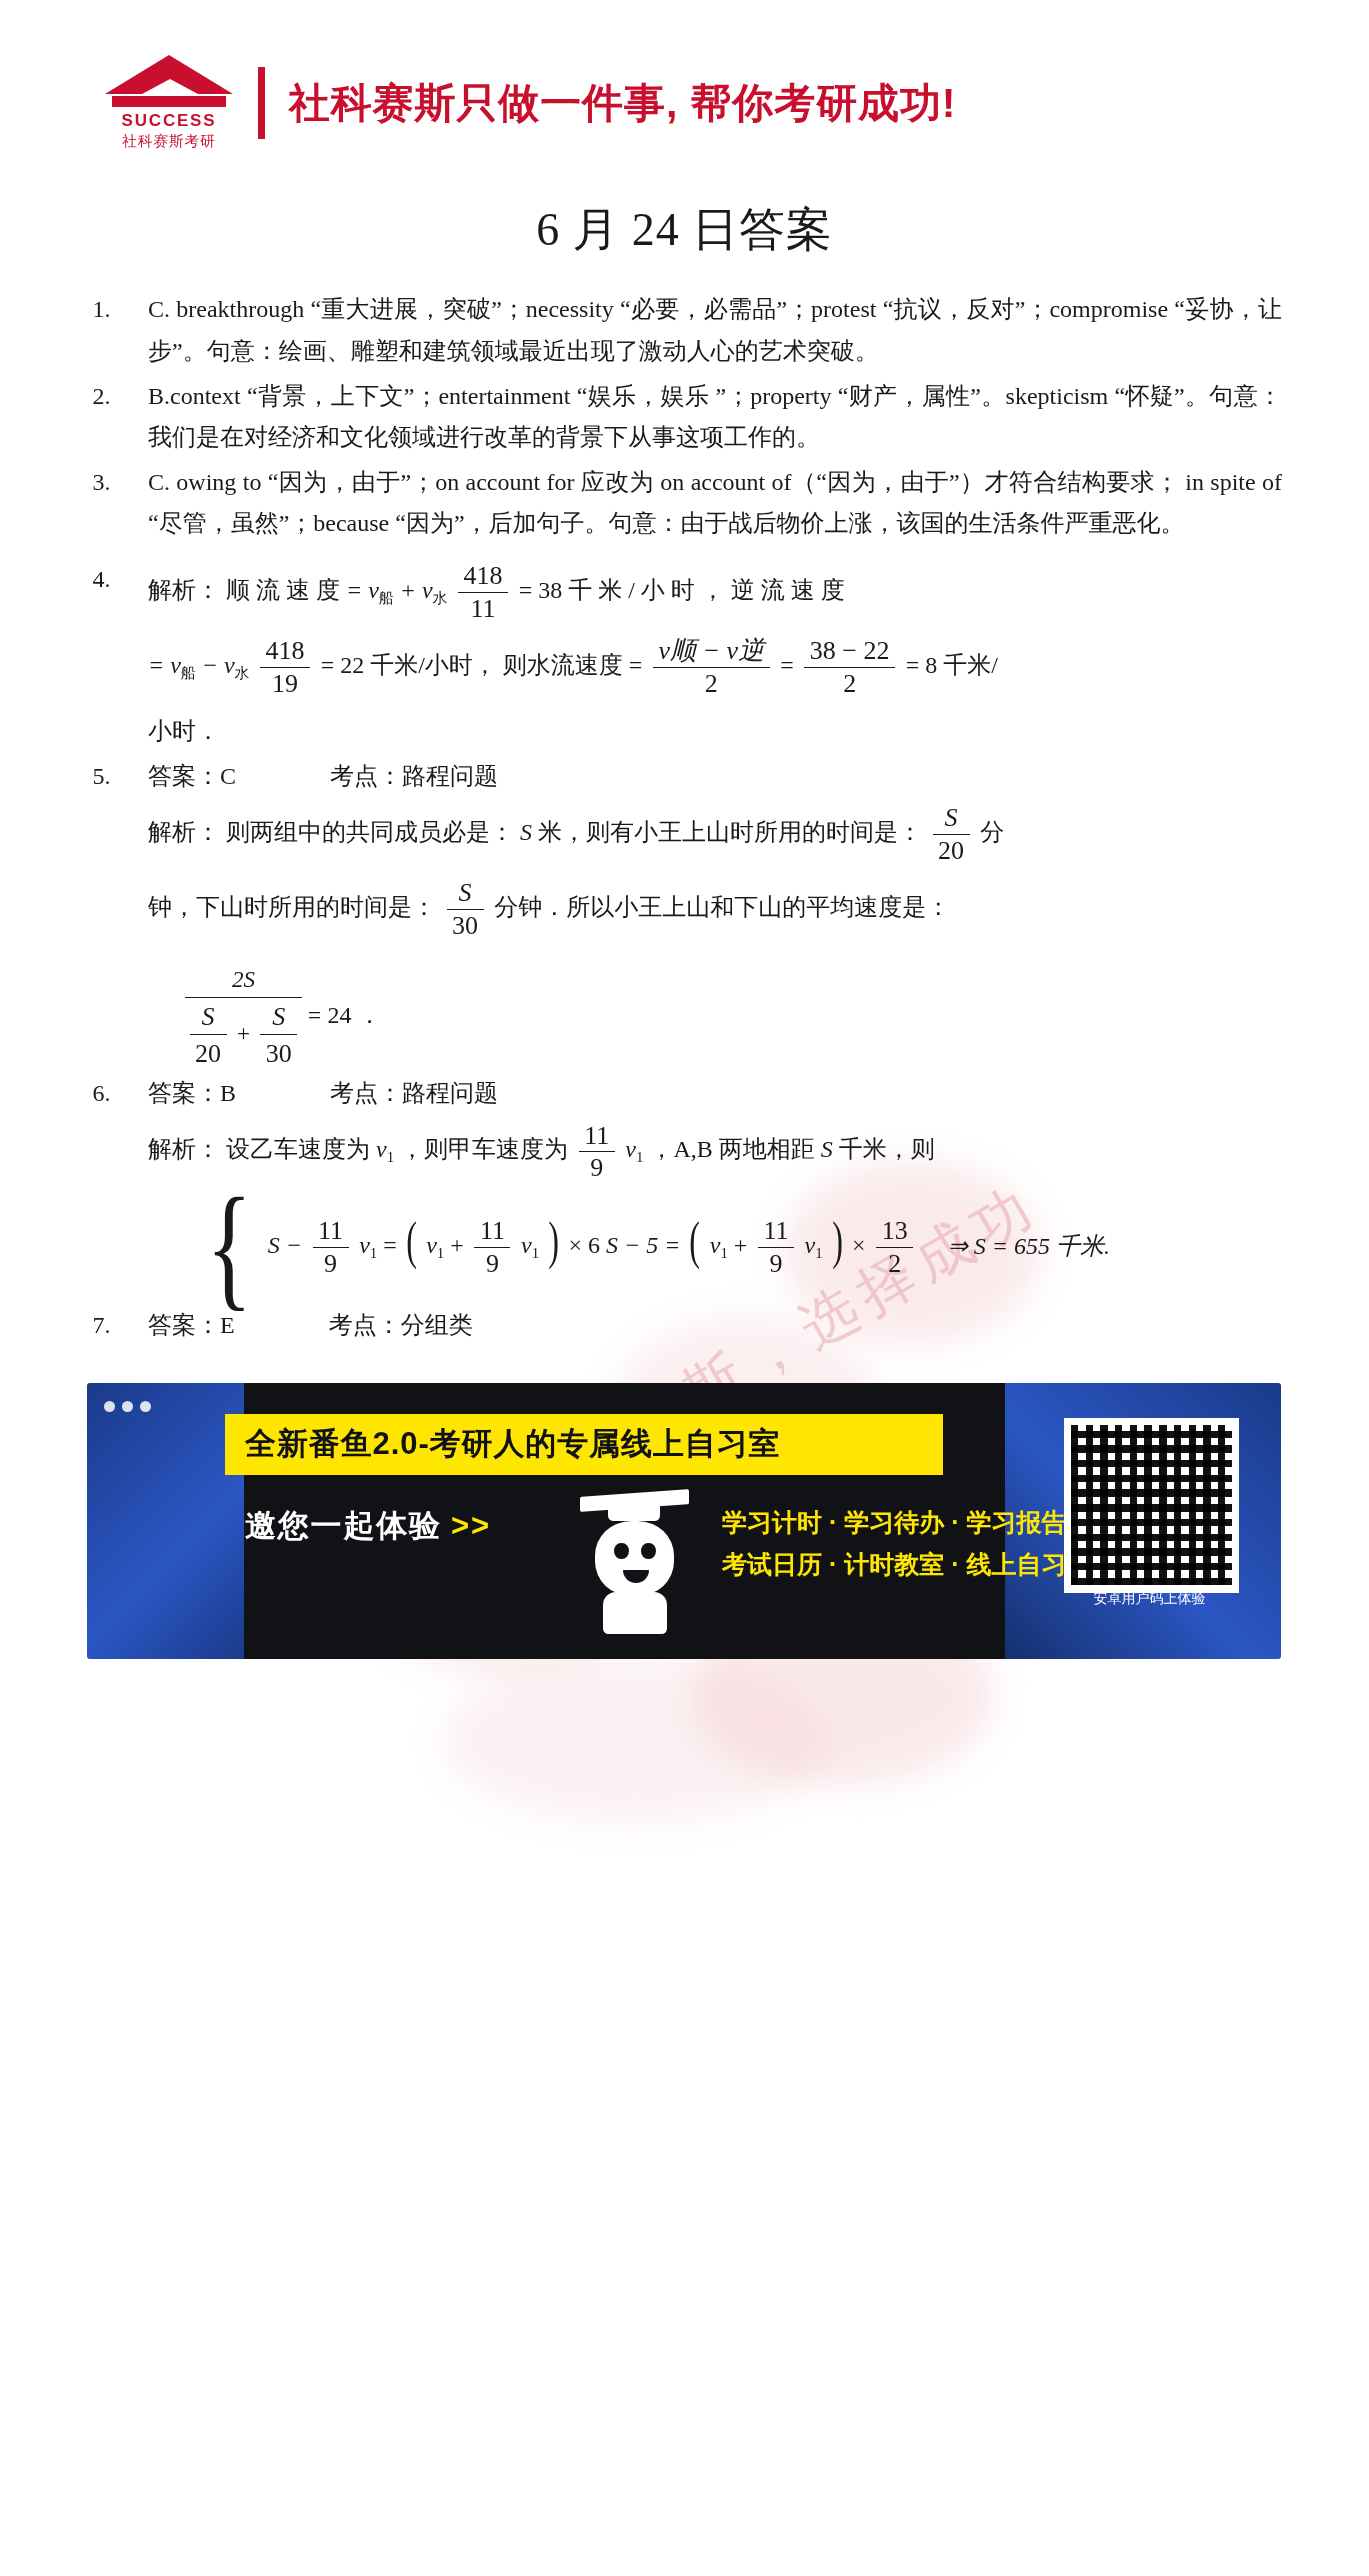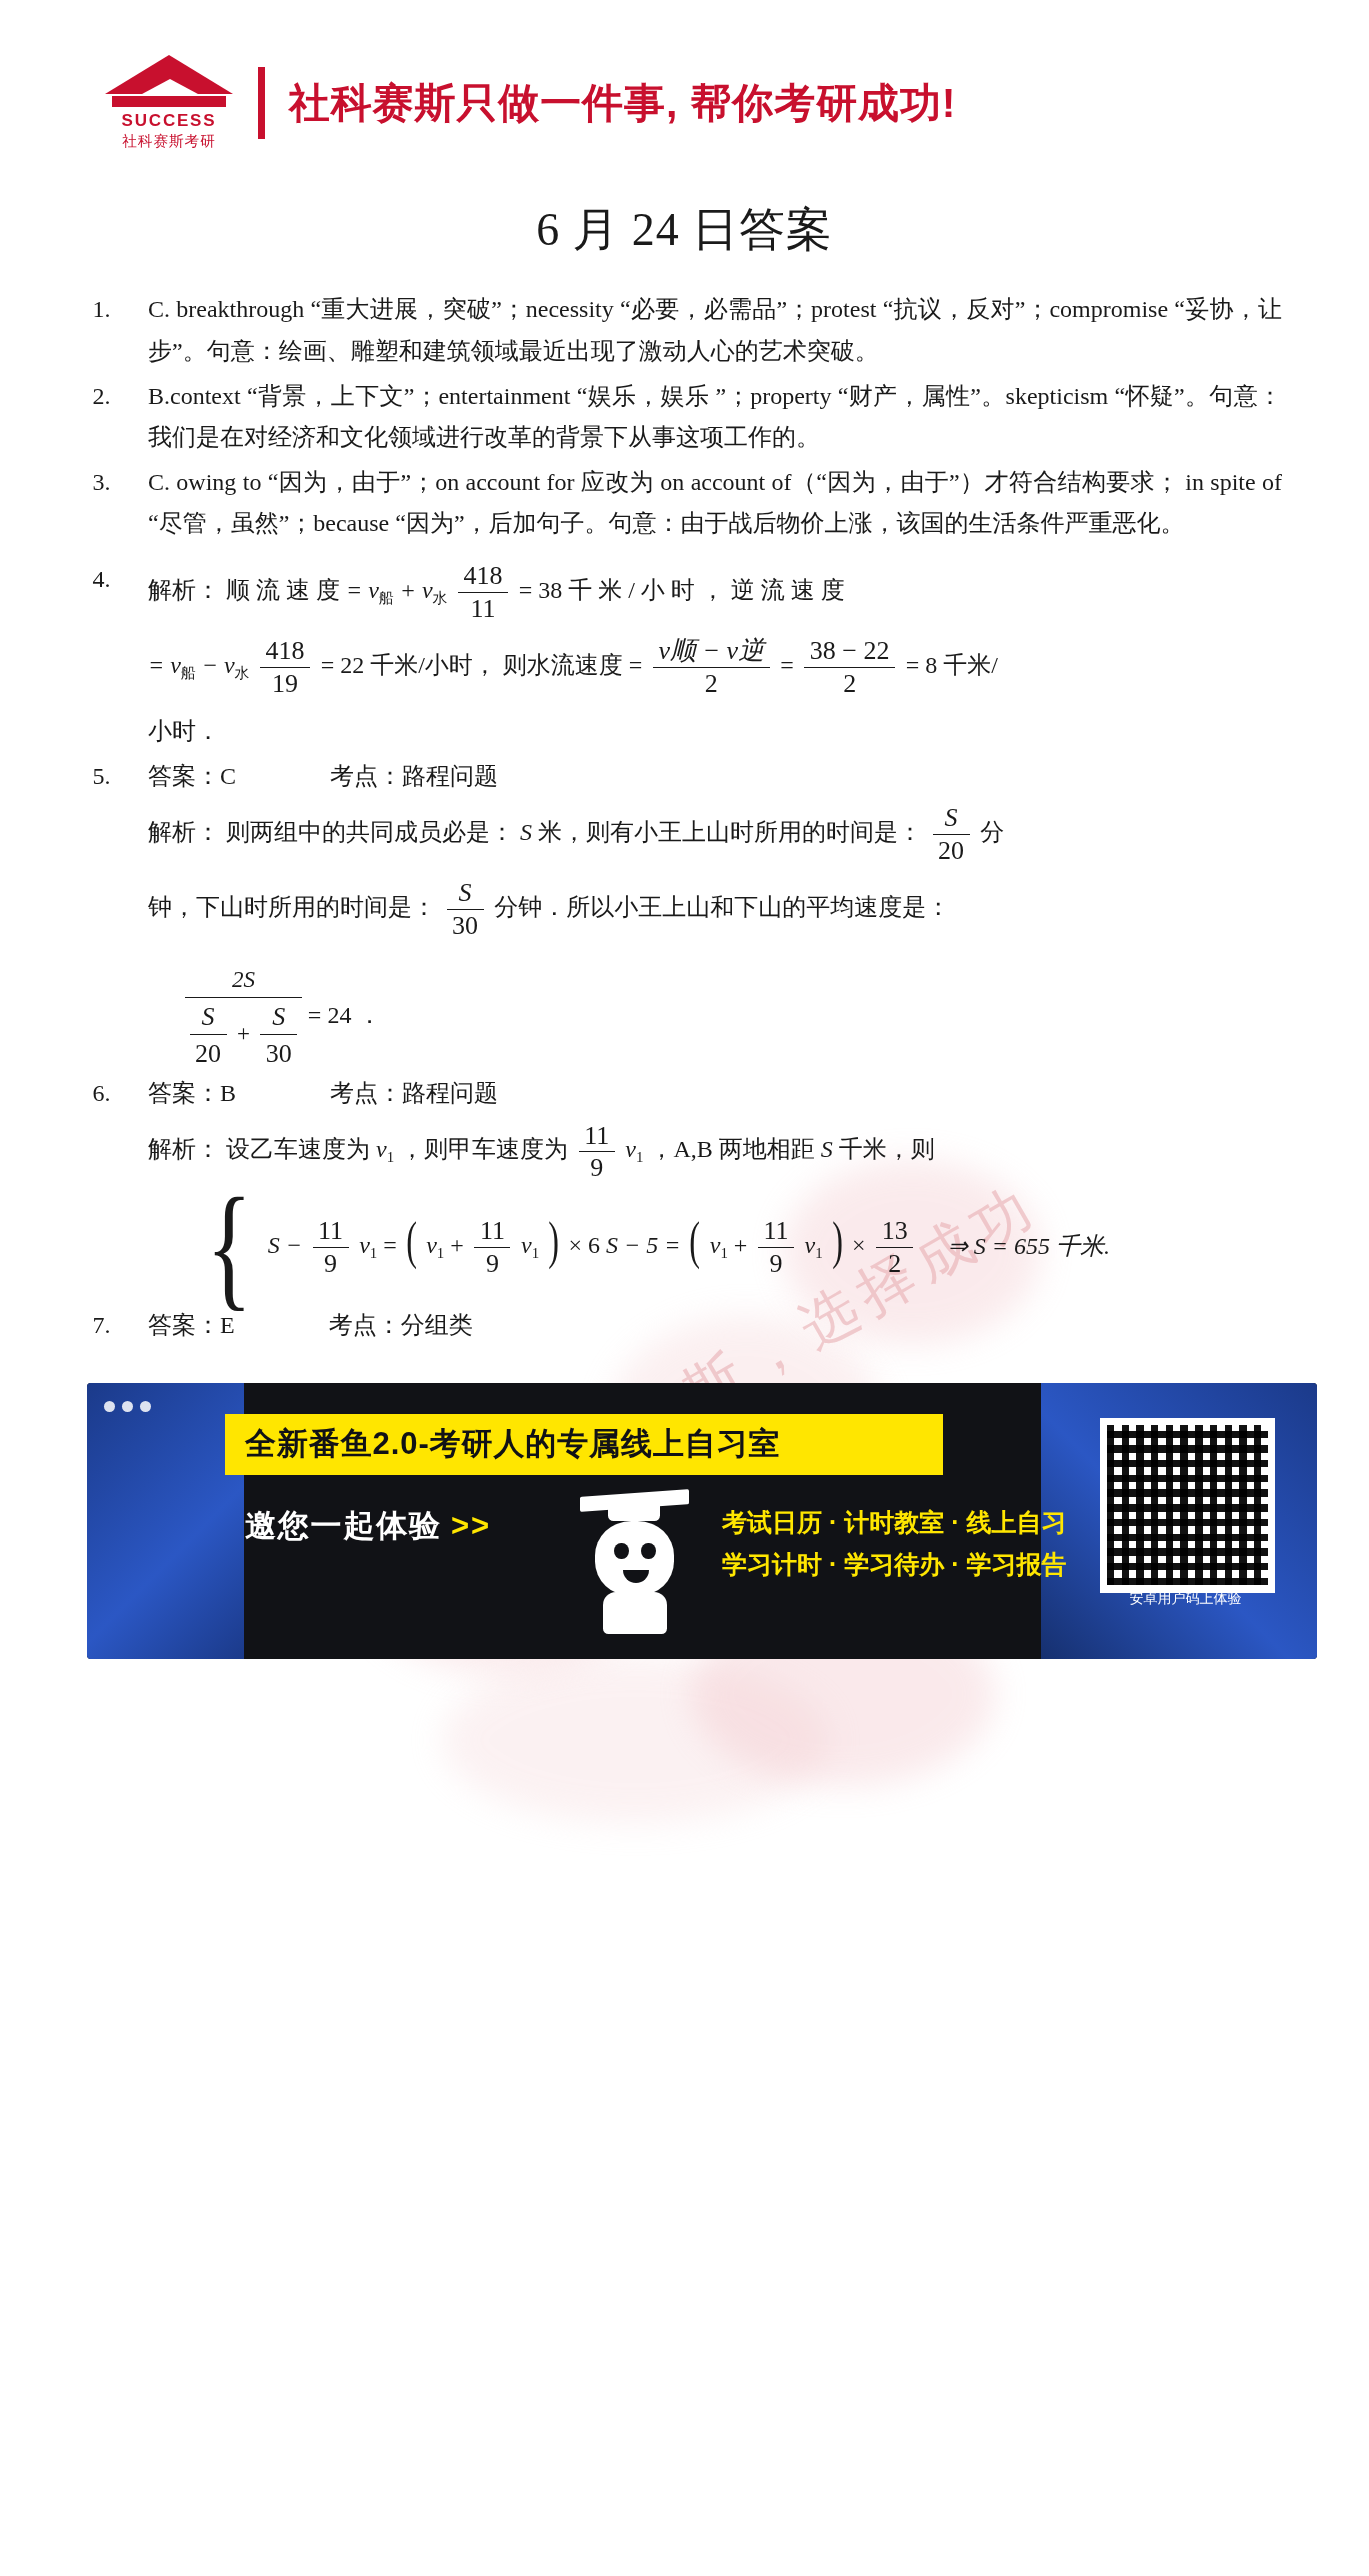--- a/index.html
+++ b/index.html
@@ -212,21 +212,20 @@
   
   .ad{
     position:relative;
     margin:37px 0 16px 0;
     width:1194px;
     height:276px;
     background:#111216;
     border-radius:3.7px;
     overflow:hidden;
     font-family:"Liberation Sans", sans-serif;
-    padding-left:36px;
   }
   .ad-deco-l{
     position:absolute;left:0;top:0;width:157px;height:276px;
     background:linear-gradient(135deg,#1b3a8a 0%,#2b57c4 60%,#1b3a8a 100%);
   }
   .ad-deco-dots{position:absolute;left:16.6px;top:16.6px;}
   .ad-deco-dots span{display:inline-block;width:11px;height:11px;border-radius:50%;background:#ffffff;margin-right:7.4px;opacity:.85;}
   .ad-deco-r{
     position:absolute;right:0;top:0;width:276px;height:276px;
     background:linear-gradient(225deg,#1b3a8a 0%,#2b57c4 55%,#16306f 100%);
@@ -508,22 +507,22 @@
         <div class="cap"></div>
         <div class="cap2"></div>
         <div class="face"></div>
         <div class="eye l"></div>
         <div class="eye r"></div>
         <div class="mouth"></div>
         <div class="body"></div>
       </div>
 
       <div class="ad-textcol">
+        <div>学习计时 · 学习待办 · 学习报告</div>
         <div>考试日历 · 计时教室 · 线上自习</div>
-        <div>学习计时 · 学习待办 · 学习报告</div>
       </div>
 
       <div class="ad-qr">
         <div class="qr"></div>
       </div>
       <div class="ad-qrcap">安卓用户码上体验</div>
     </div>
 
   </div>
 </div>

